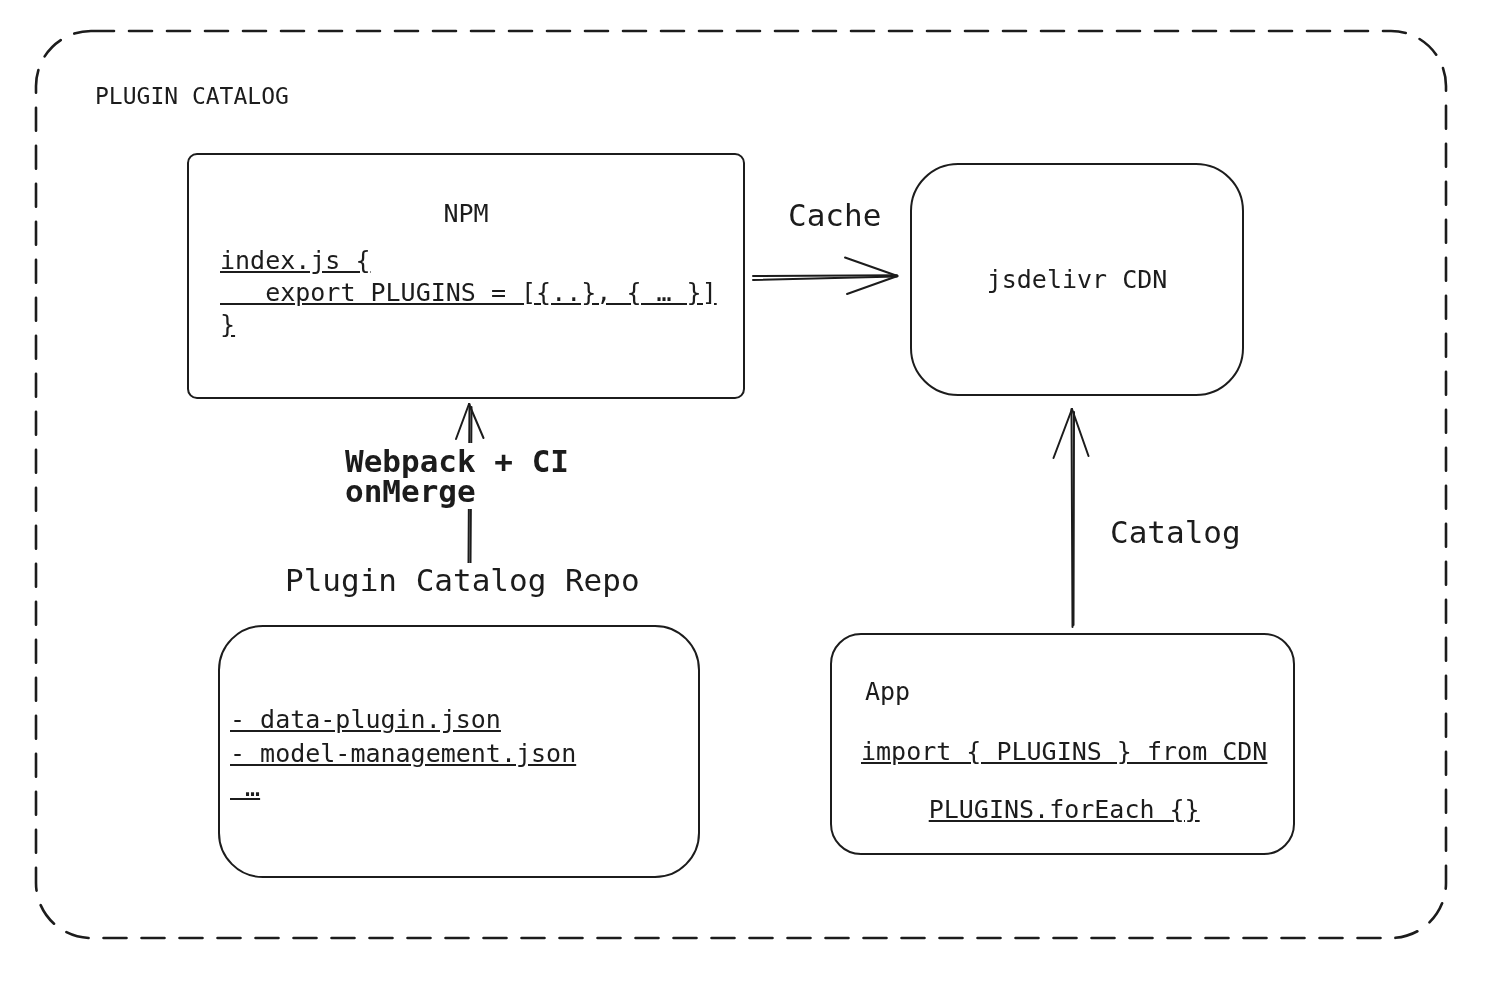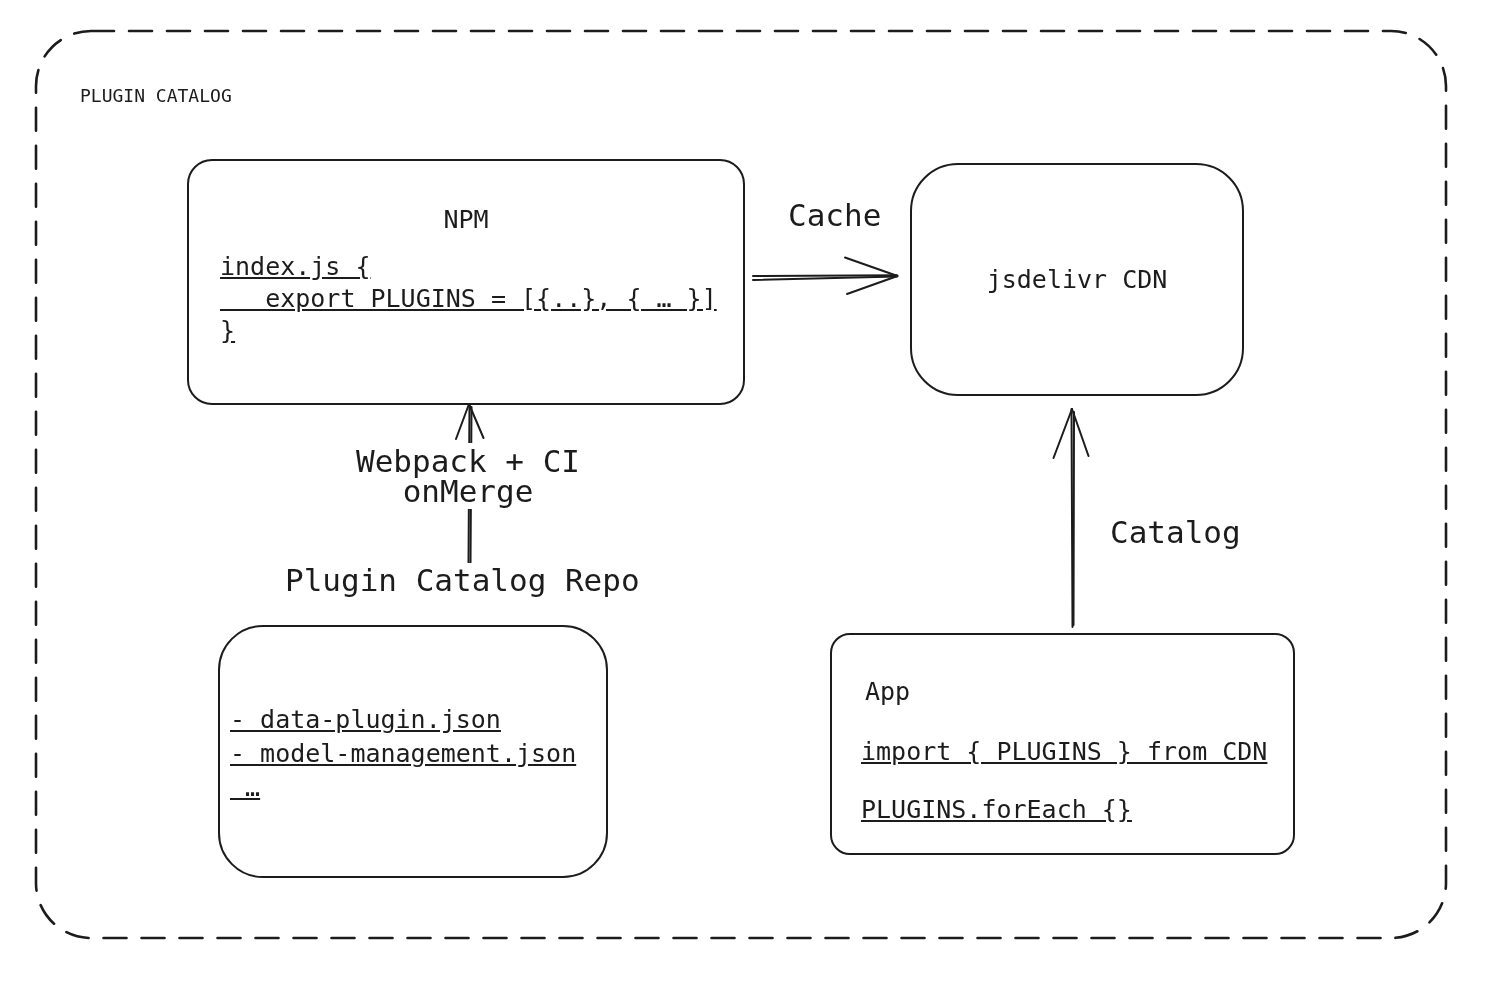--- a/index.html
+++ b/index.html
@@ -28,54 +28,54 @@
     stroke-linecap: round;
     stroke-linejoin: round;
   }
   svg.layer rect.dash {
     stroke-width: 2.6;
     stroke-dasharray: 23 15;
   }
 
   .frame-title {
     position: absolute;
-    left: 80px; top: 80px;
-    font-size: 18px;
+    left: 95px; top: 80px;
+    font-size: 23px;
     line-height: 32px;
     white-space: pre;
   }
 
   .box {
     position: absolute;
     border: 2.2px solid var(--stroke);
     background: var(--bg);
   }
-  #npm-box  { left: 187px; top: 159px; width: 558px; height: 246px; border-radius: 25px; }
+  #npm-box  { left: 187px; top: 153px; width: 558px; height: 246px; border-radius: 10px; }
   #cdn-box  { left: 910px; top: 163px; width: 334px; height: 233px; border-radius: 48px;
               display: flex; align-items: center; justify-content: center; }
-  #repo-box { left: 218px; top: 625px; width: 390px; height: 253px; border-radius: 45px; }
-  #app-box  { left: 830px; top: 633px; width: 465px; height: 222px; border-radius: 20px; }
+  #repo-box { left: 218px; top: 625px; width: 482px; height: 253px; border-radius: 45px; }
+  #app-box  { left: 830px; top: 633px; width: 465px; height: 222px; border-radius: 31px; text-align: center; }
 
   .box-title { font-size: 25px; line-height: 30px; white-space: pre; }
   #npm-box .box-title { margin-top: 44px; text-align: center; width: 100%; }
 
   .code { position: absolute; font-size: 25px; white-space: pre; text-decoration: underline; }
   #npm-code  { left: 31px; top: 90px;  line-height: 32px; }
   #repo-files{ left: 10px; top: 76px;  line-height: 34px; }
   #app-title { left: 33px; top: 42px;  font-size: 25px; line-height: 30px; white-space: pre; position: absolute; }
   #app-code  { left: 29px; top: 102px; line-height: 29px; }
 
   .edge-label {
     position: absolute;
     font-size: 31px;
     line-height: 30px;
     white-space: pre;
   }
   #cache-label  { left: 788px;  top: 200px; }
-  #build-label  { left: 345px;  top: 443px; width: 246px; text-align: center; background: var(--bg); padding: 3px 0; }
+  #build-label  { left: 345px;  top: 443px; width: 246px; text-align: left; background: var(--bg); padding: 3px 0; font-weight: bold; }
   #repo-title   { left: 285px;  top: 563px; width: 300px; text-align: left; background: var(--bg); padding: 2px 0 6px 0; }
   #import-label { left: 1110px; top: 517px; }
 </style>
 </head>
 <body>
 
 <div class="canvas">
 
   <svg class="layer" viewBox="0 0 1506 1002" aria-hidden="true">
 

